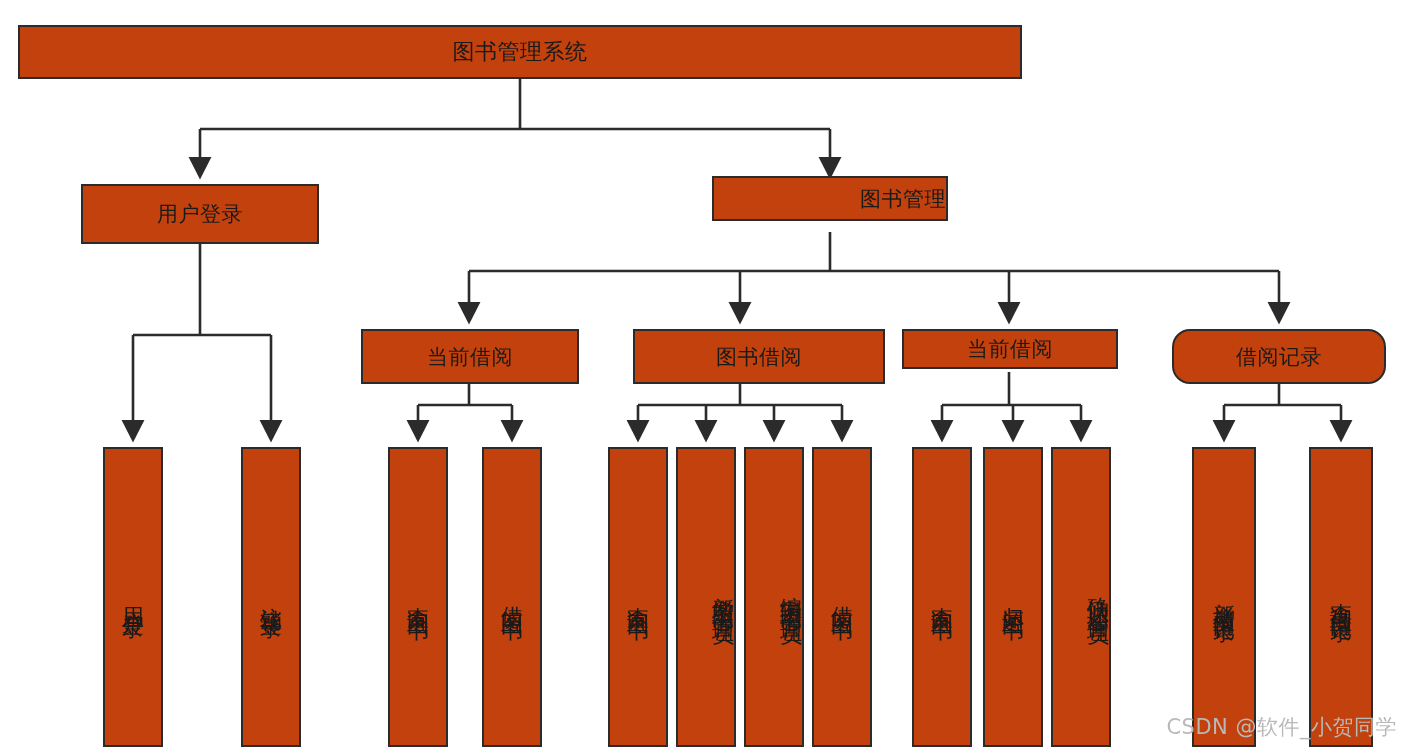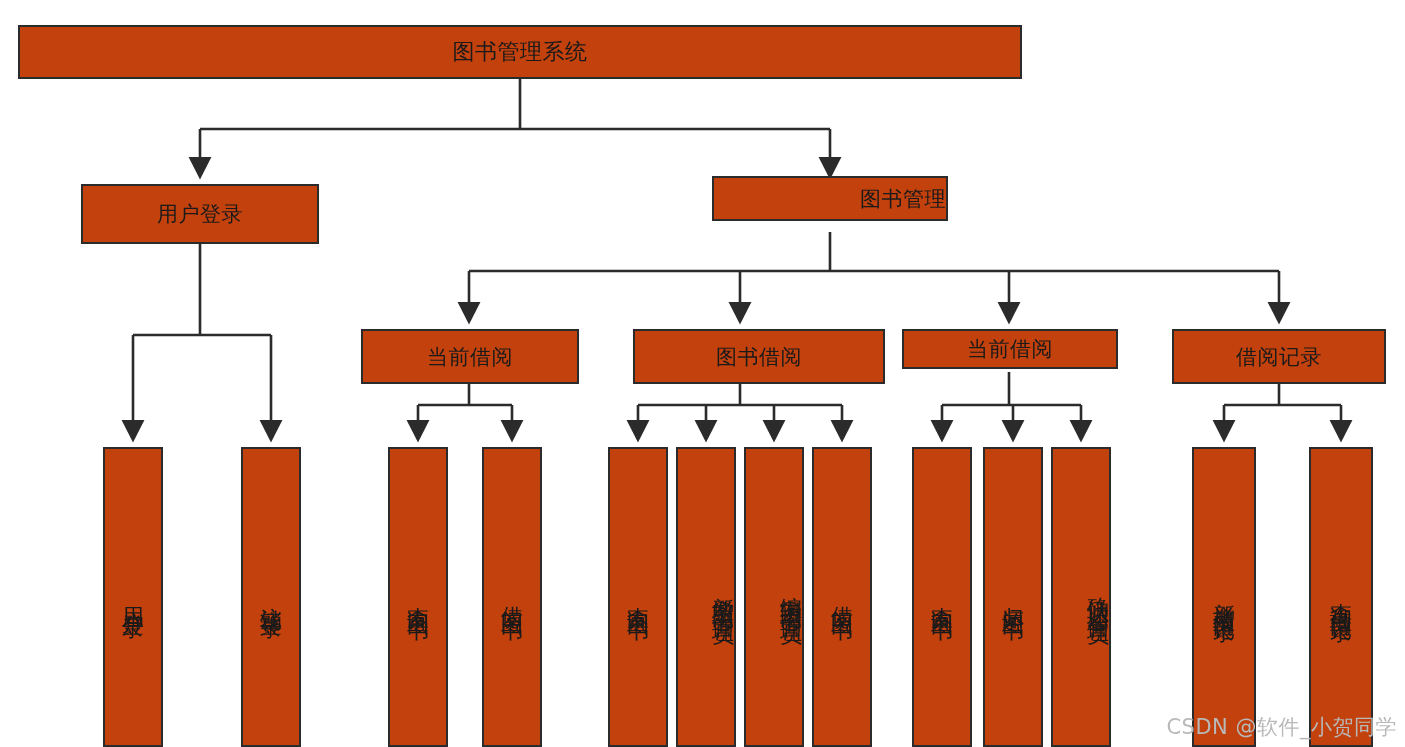--- a/index.html
+++ b/index.html
@@ -139,21 +139,21 @@
 
   <div class="node-box horiz" style="left:361px;top:317px;width:218px;height:55px;">
     <span>当前借阅</span>
   </div>
   <div class="node-box horiz" style="left:633px;top:317px;width:252px;height:55px;">
     <span>图书借阅</span>
   </div>
   <div class="node-box horiz" style="left:902px;top:317px;width:216px;height:40px;">
     <span>当前借阅</span>
   </div>
-  <div class="node-box horiz" style="left:1172px;top:317px;width:214px;height:55px;">
+  <div class="node-box horiz" style="left:1172px;top:317px;width:214px;height:55px;border-radius:18px;">
     <span>借阅记录</span>
   </div>
 
   <div class="node-box vert" style="left:103px;top:435px;width:60px;height:300px;align-items:center;">
     <span class="vlabel">用户登录</span>
   </div>
   <div class="node-box vert" style="left:241px;top:435px;width:60px;height:300px;align-items:center;">
     <span class="vlabel">注销登录</span>
   </div>
 

